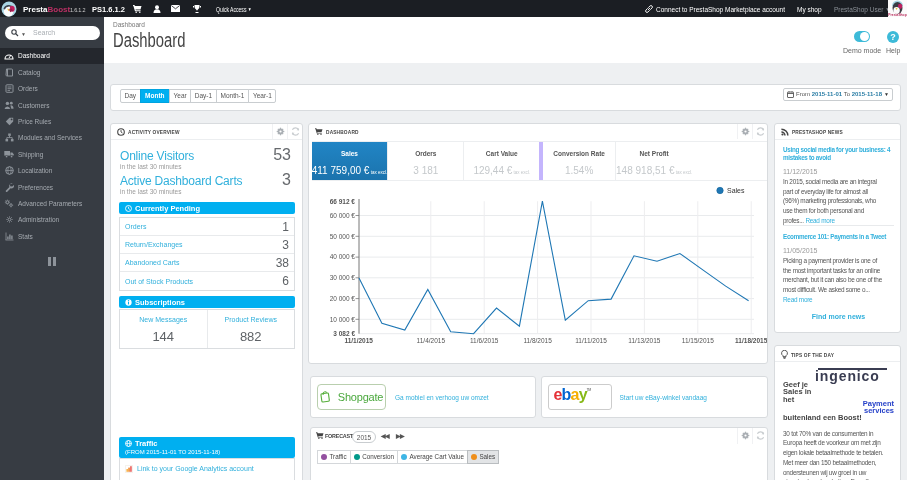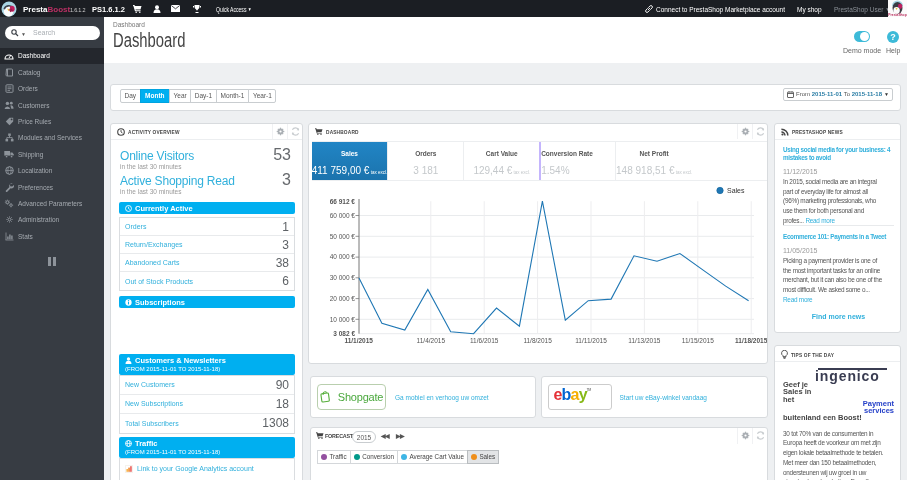--- a/index.html
+++ b/index.html
@@ -264,30 +264,30 @@
             <path d="M1.3,5.8 a3.4,3.4 0 0 0 6.3,0.4" fill="none" stroke="#c9cdd0" stroke-width="1.2"></path>
             <path d="M7.9,0.9 v2.4 h-2.4 z" fill="#c9cdd0"></path>
             <path d="M1.1,8.1 v-2.4 h2.4 z" fill="#c9cdd0"></path>
           </svg>
         </div>
       </div>
     </div>
 <div class="abs" style="left:9px;top:24.5px;font-size:12px;color:#31b0dc;letter-spacing:-0.2px;">Online Visitors</div>
 <div class="abs" style="right:11px;top:22px;font-size:16px;color:#66696d;">53</div>
 <div class="abs" style="left:9px;top:38.5px;font-size:6.5px;color:#999;">in the last 30 minutes</div>
-<div class="abs" style="left:9px;top:49.5px;font-size:12px;color:#31b0dc;letter-spacing:-0.2px;">Active Shopping Read</div>
+<div class="abs" style="left:9px;top:49.5px;font-size:12px;color:#31b0dc;letter-spacing:-0.2px;">Active Dashboard Carts</div>
 <div class="abs" style="right:11px;top:47px;font-size:16px;color:#66696d;">3</div>
 <div class="abs" style="left:9px;top:63.5px;font-size:6.5px;color:#999;">in the last 30 minutes</div>
 <div class="bar" style="top:78px;height:12px;">
       <div class="t" style="margin-top:2px;">
         <svg width="7" height="7" viewBox="0 0 8 8">
           <circle cx="4" cy="4" r="3.4" fill="none" stroke="#fff" stroke-width="1"></circle>
           <path d="M4,2 v2 l1.5,1" stroke="#fff" stroke-width="0.9" fill="none"></path>
         </svg>
-        <span>Currently Active</span>
+        <span>Currently Pending</span>
       </div>
     </div>
 <div class="tbl" style="top:93px;">
       <div class="row" style="height:18px;">
         <span class="l">Orders</span>
         <span class="v">1</span>
       </div>
       <div class="row" style="height:18px;">
         <span class="l">Return/Exchanges</span>
         <span class="v">3</span>
@@ -304,44 +304,30 @@
 <div class="bar" style="top:172px;height:12px;">
       <div class="t" style="margin-top:2px;">
         <svg width="7" height="7" viewBox="0 0 8 8">
           <circle cx="4" cy="4" r="3.6" fill="#fff"></circle>
           <rect x="3.4" y="3.2" width="1.2" height="3" fill="#00aff0"></rect>
           <circle cx="4" cy="1.9" r="0.8" fill="#00aff0"></circle>
         </svg>
         <span>Subscriptions</span>
       </div>
     </div>
-<div class="bar" style="top:229.5px;height:21px;">
-      <div class="t" style="padding-top:2px;">
-        <svg width="7" height="7" viewBox="0 0 8 8">
-          <circle cx="4" cy="2.3" r="1.9" fill="#fff"></circle>
-          <path d="M0.6,8 a3.4,3.6 0 0 1 6.8,0 z" fill="#fff"></path>
-        </svg>
-        <span>Customers &amp; Newsletters</span>
-      </div>
-      <div class="s">(FROM 2015-11-01 TO 2015-11-18)</div>
-    </div>
-<div class="tbl" style="top:250.5px;">
-      <div class="row" style="height:19px;">
-        <span class="l">New Customers</span>
-        <span class="v">90</span>
-      </div>
-      <div class="row" style="height:19px;">
-        <span class="l">New Subscriptions</span>
-        <span class="v">18</span>
-      </div>
-      <div class="row" style="height:19px;">
-        <span class="l">Total Subscribers</span>
-        <span class="v">1308</span>
-      </div>
-    </div>
+<div class="tbl" style="top:184.5px;height:40px;display:flex;">
+<div style="flex:1;border-right:1px solid #e8eaec;text-align:center;">
+        <div style="font-size:7px;color:#31b0dc;margin-top:6px;">New Messages</div>
+        <div style="font-size:13px;color:#5e6266;margin-top:6px;">144</div>
+      </div>
+<div style="flex:1;text-align:center;">
+        <div style="font-size:7px;color:#31b0dc;margin-top:6px;">Product Reviews</div>
+        <div style="font-size:13px;color:#5e6266;margin-top:6px;">882</div>
+      </div>
+</div>
 <div class="bar" style="top:313px;height:21px;">
       <div class="t" style="padding-top:2px;">
         <svg width="7" height="7" viewBox="0 0 8 8">
           <circle cx="4" cy="4" r="3.4" fill="none" stroke="#fff" stroke-width="1"></circle>
           <ellipse cx="4" cy="4" rx="1.5" ry="3.4" fill="none" stroke="#fff" stroke-width="0.8"></ellipse>
           <line x1="0.6" y1="4" x2="7.4" y2="4" stroke="#fff" stroke-width="0.8"></line>
         </svg>
         <span>Traffic</span>
       </div>
       <div class="s">(FROM 2015-11-01 TO 2015-11-18)</div>
@@ -401,21 +387,21 @@
         <div style="font-size:10px;color:#fff;margin-top:8px;white-space:nowrap;">411 759,00 €<span style="font-size:4.5px;"> tax excl.</span></div>
       </div>
       <div style="flex:0 0 75.9px;border-left:1px solid #eceef0;position:relative;text-align:center;">
         <div style="font-size:6.5px;font-weight:bold;color:#555;margin-top:8px;">Orders</div>
         <div style="font-size:10px;color:#c4c8cb;margin-top:8px;white-space:nowrap;">3 181<span style="font-size:4.5px;"></span></div>
       </div>
       <div style="flex:0 0 75.9px;border-left:1px solid #eceef0;position:relative;text-align:center;">
         <div style="font-size:6.5px;font-weight:bold;color:#555;margin-top:8px;">Cart Value</div>
         <div style="font-size:10px;color:#c4c8cb;margin-top:8px;white-space:nowrap;">129,44 €<span style="font-size:4.5px;"> tax excl.</span></div>
       </div>
-      <div style="flex:0 0 75.9px;border-left:2px solid #c4b5fd;position:relative;">
+      <div style="flex:0 0 75.9px;border-left:4px solid #c4b5fd;position:relative;text-align:center;">
         <div style="font-size:6.5px;font-weight:bold;color:#555;margin-top:8px;">Conversion Rate</div>
         <div style="font-size:10px;color:#c4c8cb;margin-top:8px;white-space:nowrap;">1.54%<span style="font-size:4.5px;"></span></div>
       </div>
       <div style="flex:0 0 75.9px;border-left:1px solid #eceef0;position:relative;text-align:center;">
         <div style="font-size:6.5px;font-weight:bold;color:#555;margin-top:8px;">Net Profit</div>
         <div style="font-size:10px;color:#c4c8cb;margin-top:8px;white-space:nowrap;">148 918,51 €<span style="font-size:4.5px;"> tax excl.</span></div>
       </div>
     </div>
 <svg class="abs" style="left:0;top:57px;" width="458" height="184" viewBox="0 0 458 184">
       <circle cx="411" cy="9.5" r="3.2" fill="#1f77b4" stroke="#1668a0" stroke-width="0.7"></circle>

